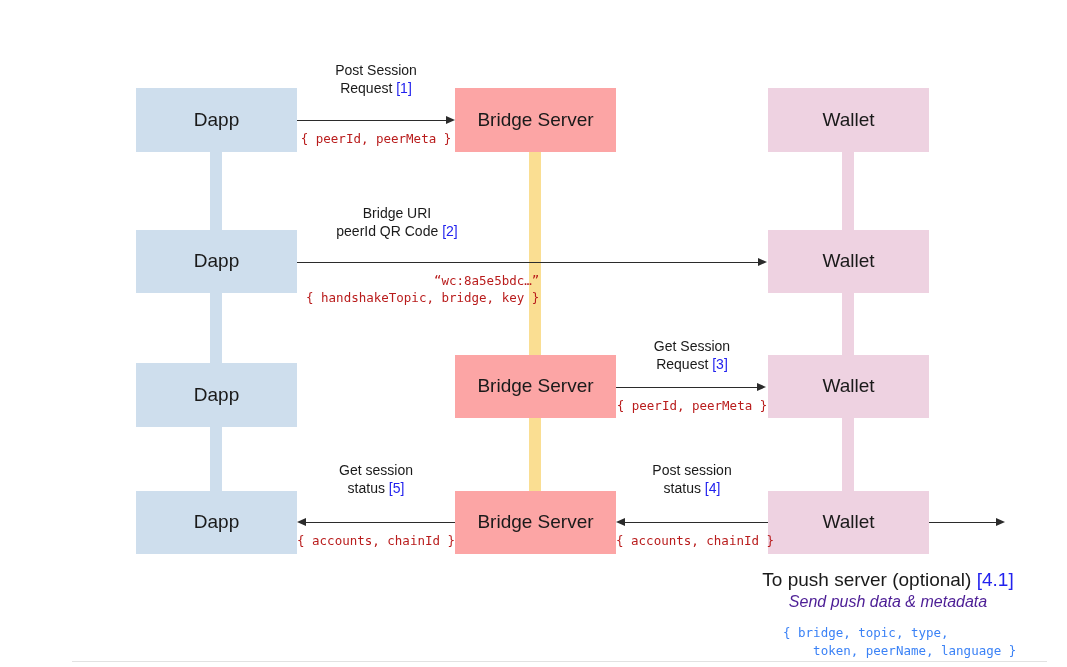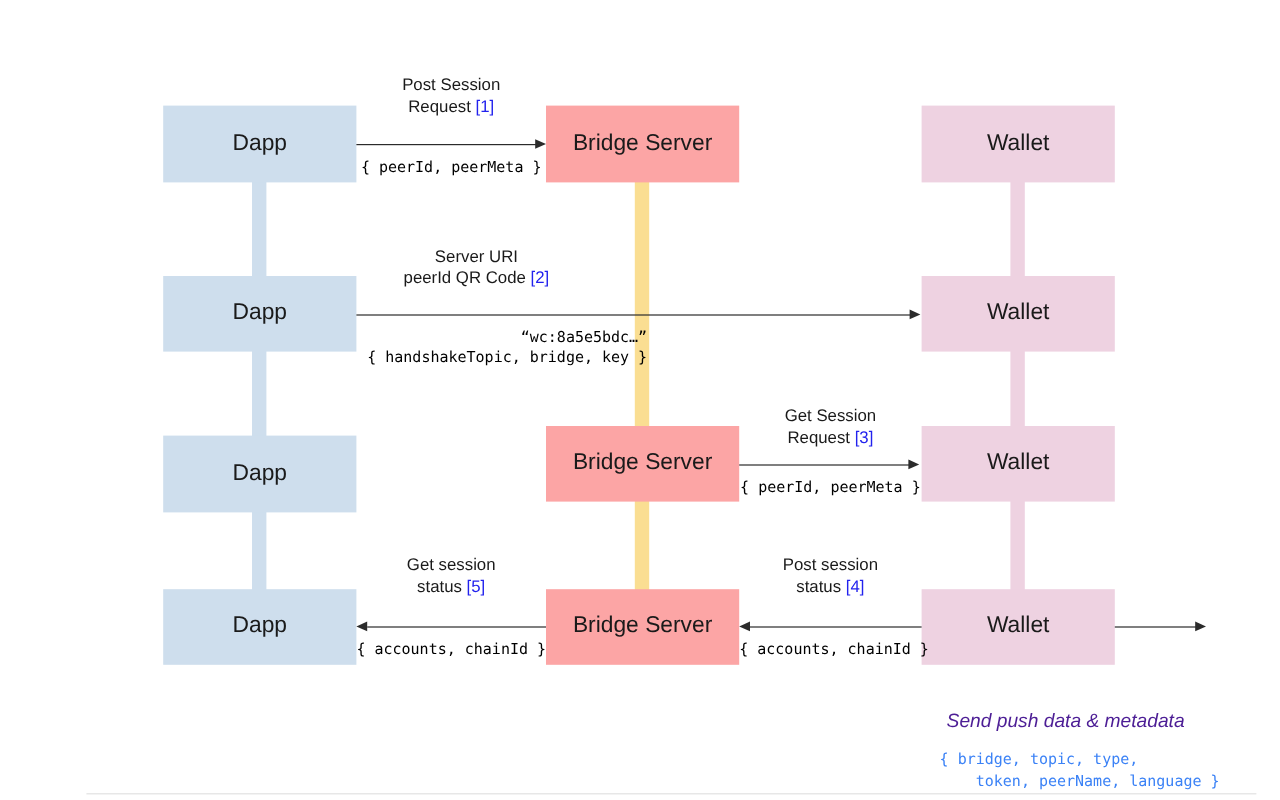--- a/index.html
+++ b/index.html
@@ -74,21 +74,21 @@
     color: #1a1a1a;
     white-space: nowrap;
   }
   .step-num { color: #2222ee; }
 
   .payload {
     position: absolute;
     font-family: "DejaVu Sans Mono", monospace;
     font-size: 12.5px;
     line-height: 1.35;
-    color: #000000;
+    color: #b91c1c;
     text-align: center;
     white-space: pre;
   }
 
   
   .push-title {
     position: absolute;
     font-size: 19px;
     line-height: 1.25;
     text-align: center;
@@ -159,21 +159,21 @@
   <div class="payload" style="left:297px; top:131px; width:158px;">{ peerId, peerMeta }</div>
 
   <div class="node dapp" style="left:136px; top:230px; width:161px; height:63px;">
     <span>Dapp</span>
   </div>
   <div class="node wallet" style="left:768px; top:230px; width:161px; height:63px;">
     <span>Wallet</span>
   </div>
 
   <div class="msg-label" style="left:297px; top:205px; width:200px;">
-    <span>Server URI</span><br>
+    <span>Bridge URI</span><br>
     <span>peerId QR Code</span>
     <span class="step-num">[2]</span>
   </div>
   <div class="arrow-line" style="left:297px; top:262px; width:462px;"></div>
   <div class="arrow-head right" style="left:758px; top:257.5px;"></div>
   <div class="payload" style="left:306px; top:273px; text-align:right;"><span>“wc:8a5e5bdc…”</span>
 <span>{ handshakeTopic, bridge, key }</span></div>
 
   <div class="node dapp" style="left:136px; top:363px; width:161px; height:64px;">
     <span>Dapp</span>
@@ -218,18 +218,22 @@
     <span>status</span>
     <span class="step-num">[4]</span>
   </div>
   <div class="arrow-line" style="left:625px; top:522px; width:143px;"></div>
   <div class="arrow-head left" style="left:616px; top:517.5px;"></div>
   <div class="payload" style="left:616px; top:533px; width:152px;">{ accounts, chainId }</div>
 
   <div class="arrow-line" style="left:929px; top:522px; width:68px;"></div>
   <div class="arrow-head right" style="left:996px; top:517.5px;"></div>
 
+  <div class="push-title" style="left:728px; top:568px; width:320px;">
+    <span>To push server (optional)</span>
+    <span class="step-num">[4.1]</span>
+  </div>
   <div class="push-sub" style="left:728px; top:592px; width:320px;">Send push data &amp; metadata</div>
   <div class="push-payload" style="left:783px; top:624px;"><span>{ bridge, topic, type,</span>
 <span>    token, peerName, language }</span></div>
 
   <div class="footer-rule"></div>
 </div>
 
 </body></html>

